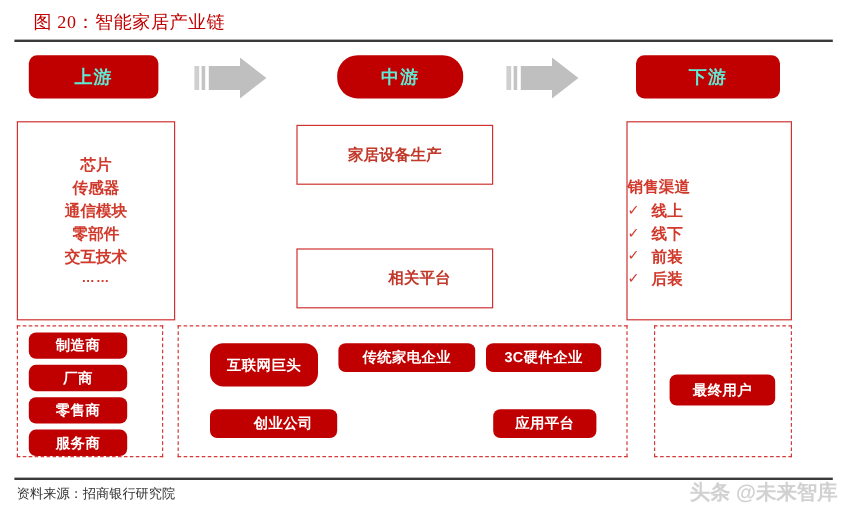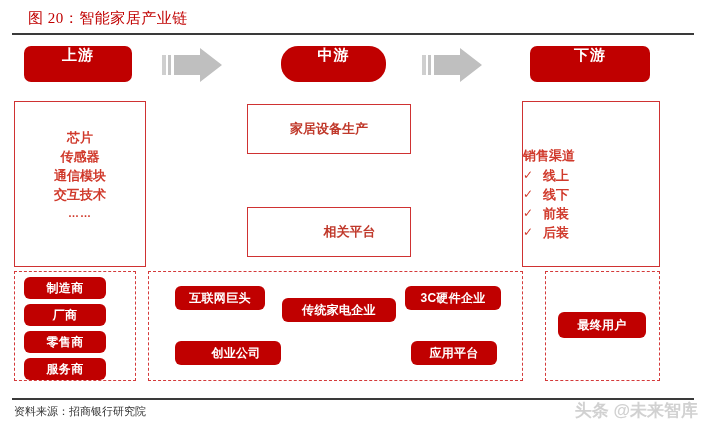--- a/index.html
+++ b/index.html
@@ -41,24 +41,25 @@
     width: 682px;
     height: 2px;
     background: #3a3a3a;
   }
 
   
   .stage-btn {
     position: absolute;
     background: #c00000;
     border-radius: 7px;
-    color: #ffffff;
+    color: #5eead4;
     font-size: 15px;
     font-weight: bold;
     display: flex;
+    align-items: center;
     justify-content: center;
     letter-spacing: 1px;
   }
   #stage-up    { left: 24px;  top: 46px; width: 108px; height: 36px; }
   #stage-mid   { left: 281px; top: 46px; width: 105px; height: 36px; border-radius: 17px; }
   #stage-down  { left: 530px; top: 46px; width: 120px; height: 36px; }
 
   
   .arrow {
     position: absolute;
@@ -166,22 +167,22 @@
     letter-spacing: 0.3px;
   }
 
   
   #tag-maker    { left: 24px; top: 277px; width: 82px; height: 22px; }
   #tag-factory  { left: 24px; top: 304px; width: 82px; height: 22px; }
   #tag-retail   { left: 24px; top: 331px; width: 82px; height: 22px; }
   #tag-service  { left: 24px; top: 358px; width: 82px; height: 22px; }
 
   
-  #tag-internet { left: 175px; top: 286px; width: 90px;  height: 24px; }
-  #tag-homeapp  { left: 282px; top: 298px; width: 114px; height: 24px; }
+  #tag-internet { left: 175px; top: 286px; width: 90px;  height: 36px; border-radius: 11px; }
+  #tag-homeapp  { left: 282px; top: 286px; width: 114px; height: 24px; }
   #tag-3c       { left: 405px; top: 286px; width: 96px;  height: 24px; }
   #tag-startup  { left: 175px; top: 341px; width: 90px;  height: 24px; padding-left: 16px; }
   #tag-os       { left: 282px; top: 341px; width: 114px; height: 24px; }
   #tag-apps     { left: 411px; top: 341px; width: 86px;  height: 24px; }
 
   
   #tag-enduser  { left: 558px; top: 312px; width: 88px; height: 26px; }
 
   
   .footer-rule {
@@ -247,20 +248,21 @@
 
   <div class="stage-btn" id="stage-down">
     <span>下游</span>
   </div>
 
   <div class="panel" id="panel-upstream">
     <div class="comp-list">
       <div>芯片</div>
       <div>传感器</div>
       <div>通信模块</div>
+      <div>零部件</div>
       <div>交互技术</div>
       <div class="ellipsis">……</div>
     </div>
   </div>
 
   <div class="panel-mid-box" id="mid-box-1">
     <span>家居设备生产</span>
   </div>
   <div class="panel-mid-box" id="mid-box-2">
     <span>相关平台</span>

